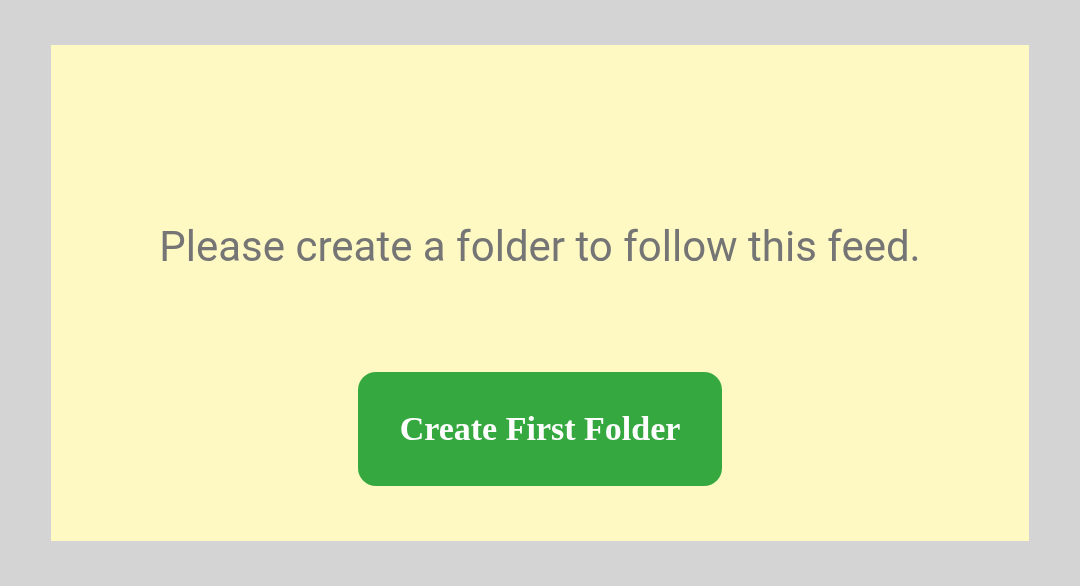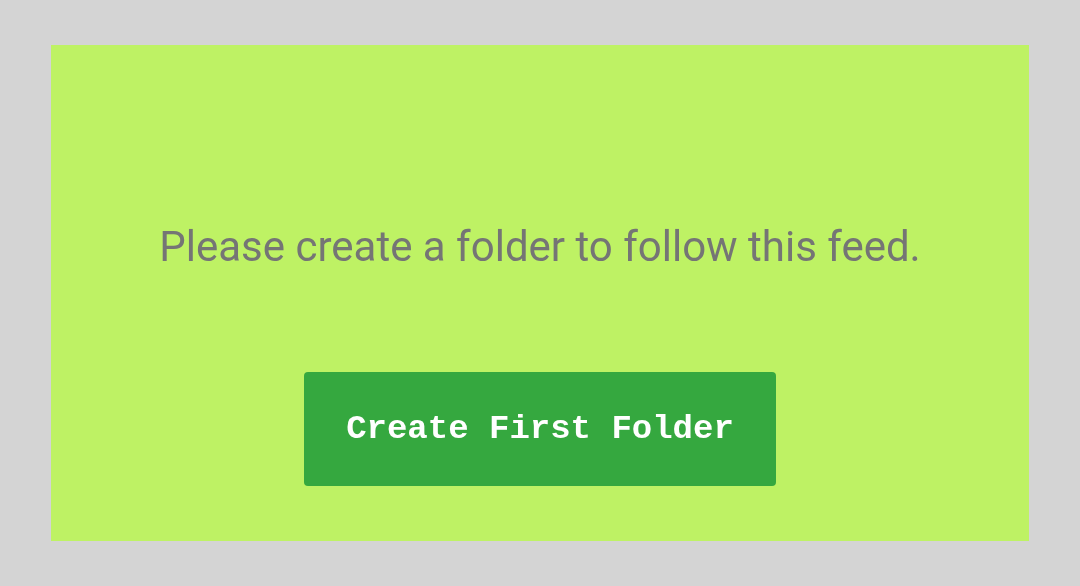--- a/index.html
+++ b/index.html
@@ -11,47 +11,47 @@
       width: 1080px;
       height: 586px;
       background-color: #d4d4d4;
       display: flex;
       align-items: center;
       justify-content: center;
       font-family: -apple-system, BlinkMacSystemFont, "Segoe UI", Roboto, Helvetica, Arial, sans-serif;
       overflow: hidden;
     }
     .card {
-      background-color: #bef264;
+      background-color: #fef9c3;
       width: 978px;
       height: 496px;
       display: flex;
       flex-direction: column;
       align-items: center;
       justify-content: center;
       padding-top: 120px;
     }
     .message {
       color: #757575;
       font-size: 42px;
       font-weight: 400;
       text-align: center;
       line-height: 1.3;
       margin-bottom: 98px;
     }
     .create-button {
       background-color: #35a83f;
       color: #ffffff;
       border: none;
-      border-radius: 4px;
+      border-radius: 18px;
       padding: 38px 42px;
       font-size: 34px;
       font-weight: 700;
       cursor: pointer;
-      font-family: Liberation Mono, monospace;
+      font-family: Liberation Serif, serif;
     }
   </style>
 </head>
 <body>
 
 <div class="card">
   <div class="message">Please create a folder to follow this feed.</div>
   <button class="create-button">Create First Folder</button>
 </div>
 

